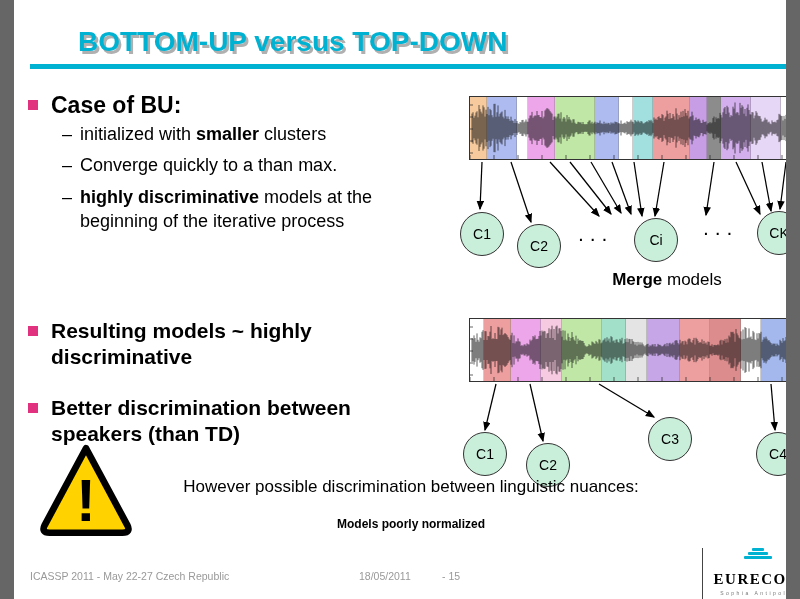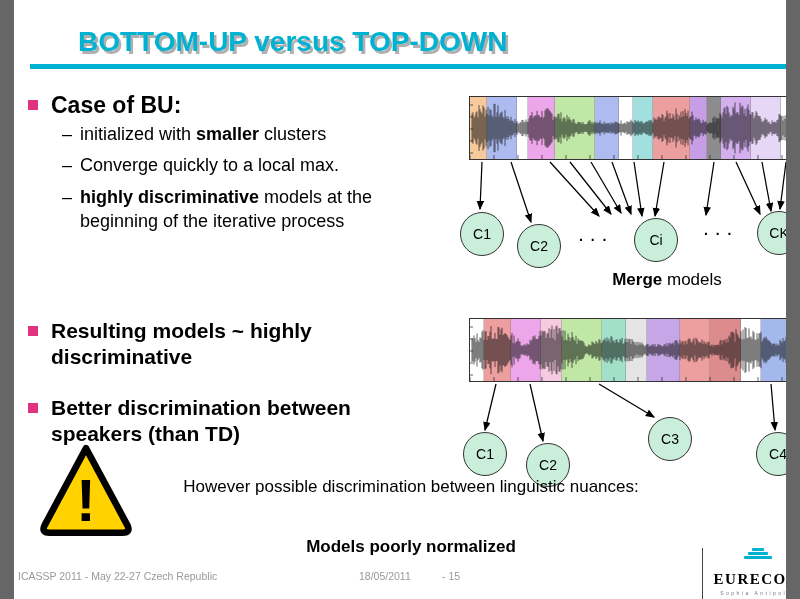--- a/index.html
+++ b/index.html
@@ -43,24 +43,24 @@
   .dots{position:absolute;font-size:14px;font-weight:bold;letter-spacing:2px;}
   .dots1{left:565px;top:228px;} .dots2{left:690px;top:222px;}
 
   .merge{position:absolute;left:558px;top:270px;width:190px;text-align:center;font-size:17px;}
   .merge b{font-weight:bold;}
 
   #arrows{position:absolute;inset:0;pointer-events:none;}
 
   .warning-svg{position:absolute;left:24px;top:437px;width:96px;height:107px;}
   .caption1{position:absolute;left:114px;top:477px;width:566px;text-align:center;font-size:17px;}
-  .caption2{position:absolute;left:114px;top:517px;width:566px;text-align:center;font-size:17px;font-weight:bold;margin-top:20px;}
+  .caption2{position:absolute;left:114px;top:517px;width:566px;text-align:center;font-size:12px;font-weight:bold;}
 
   .footer{position:absolute;left:0;top:566px;width:800px;font-size:10.5px;color:#999;}
-  .f-left{position:absolute;left:4px;top:4px;}
+  .f-left{position:absolute;left:16px;top:4px;}
   .f-date{position:absolute;left:345px;top:4px;}
   .f-page{position:absolute;left:428px;top:4px;}
   .f-sep{position:absolute;left:688px;top:-18px;width:1px;height:51px;background:#444;}
   .logo{position:absolute;left:692px;top:-18px;width:104px;text-align:center;}
   .logo-bars{height:14px;position:relative;}
   .logo-bars span{position:absolute;left:50%;transform:translateX(-50%);background:var(--accent);height:3px;border-radius:1px;}
   .lb1{top:0;width:12px;} .lb2{top:4px;width:20px;} .lb3{top:8px;width:28px;}
   .logo-word{font-family:"Liberation Serif",serif;font-weight:bold;font-size:15px;letter-spacing:1.5px;color:#000;margin-top:9px;}
   .logo-tag{font-size:5px;letter-spacing:2.5px;color:#777;margin-top:2px;}
 </style>
@@ -77,21 +77,21 @@
     <span class="b1-text">Case of BU:</span>
   </div>
 
   <div class="sublist">
     <div class="subitem">
       <span class="dash">–</span>
       <span><span>initialized with </span><strong>smaller</strong><span> clusters</span></span>
     </div>
     <div class="subitem">
       <span class="dash">–</span>
-      <span><span>Converge quickly to a local max.</span><strong></strong><span></span></span>
+      <span><span>Converge quickly to a than max.</span><strong></strong><span></span></span>
     </div>
     <div class="subitem">
       <span class="dash">–</span>
       <span><span></span><strong>highly discriminative</strong><span> models at the beginning of the iterative process</span></span>
     </div>
   </div>
 
   <div class="bullet b2">
     <span class="sq"></span>
     <span class="b23-text">Resulting models ~ highly discriminative</span>

